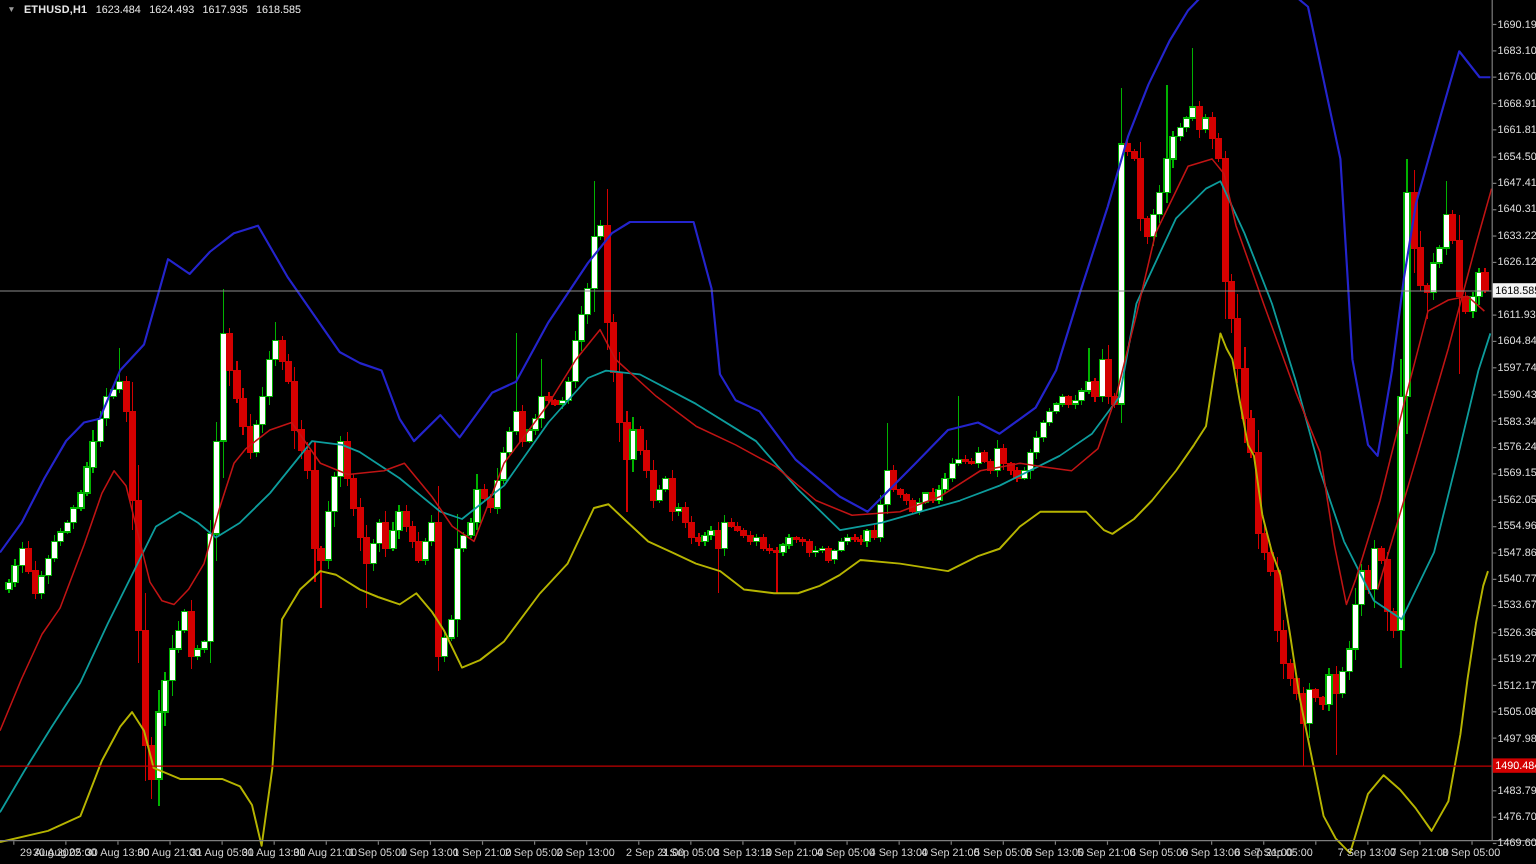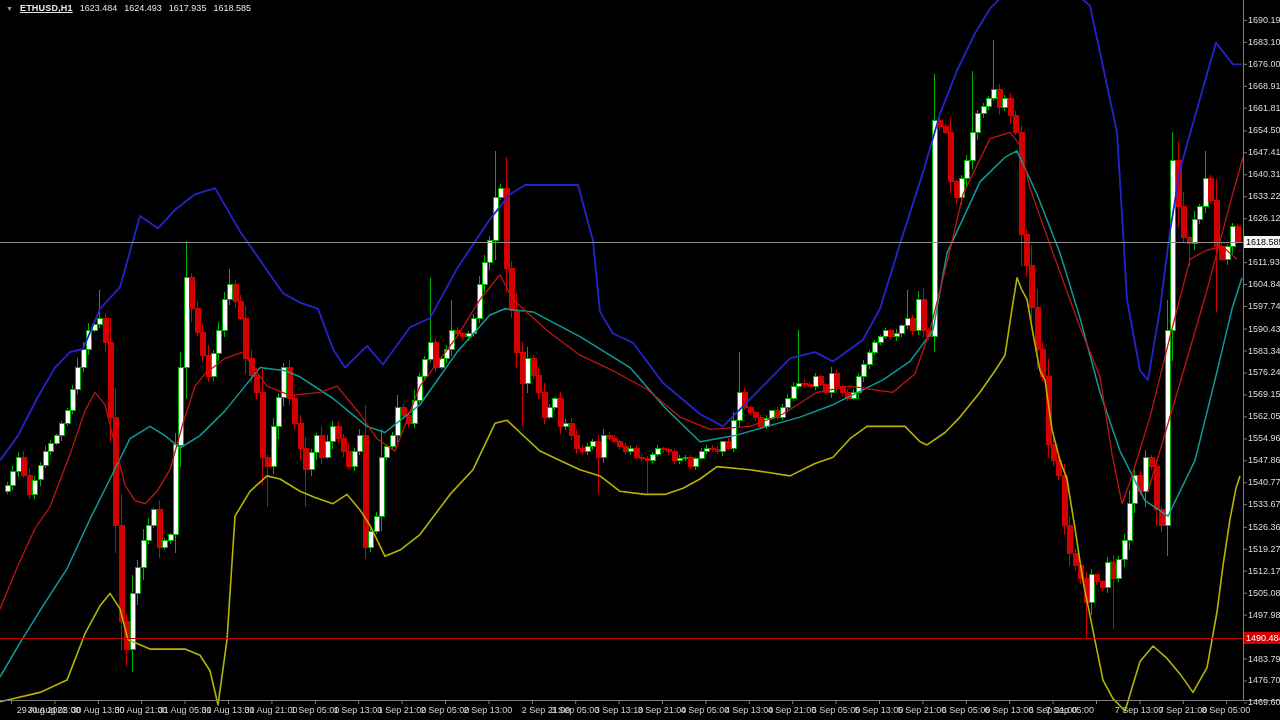--- a/index.html
+++ b/index.html
@@ -2,21 +2,21 @@
 <html><head>
 <meta charset="utf-8">
 <style>
   html,body{margin:0;padding:0;background:#222;}
   .screen{position:relative;width:1280px;height:720px;background:#000;overflow:hidden;
           font-family:"Liberation Sans",sans-serif;}
   svg{position:absolute;left:0;top:0;}
   .titlebar{position:absolute;left:6px;top:3px;display:flex;align-items:center;gap:7px;
             font-size:9px;color:#e6e6e6;z-index:5;}
   .titlebar .marker{color:#9a9a9a;font-size:7px;line-height:9px;}
-  .titlebar .sym{font-weight:bold;letter-spacing:0.2px;text-decoration:underline;}
+  .titlebar .sym{font-weight:bold;letter-spacing:0.2px;}
   .price-label{position:absolute;left:1248px;font-size:9px;color:#dcdcdc;white-space:nowrap;z-index:3;}
   .time-label{position:absolute;top:705px;width:76px;text-align:center;font-size:9px;color:#d2d2d2;
               white-space:nowrap;z-index:3;}
   .badge{position:absolute;left:1244px;width:35px;height:12px;line-height:12px;font-size:9px;
          text-align:left;padding-left:2px;z-index:6;white-space:nowrap;}
   .badge.current{background:#f4f4f4;color:#000;}
   .badge.lowmark{background:#d40000;color:#fff;}
 </style>
 </head>
 <body>

